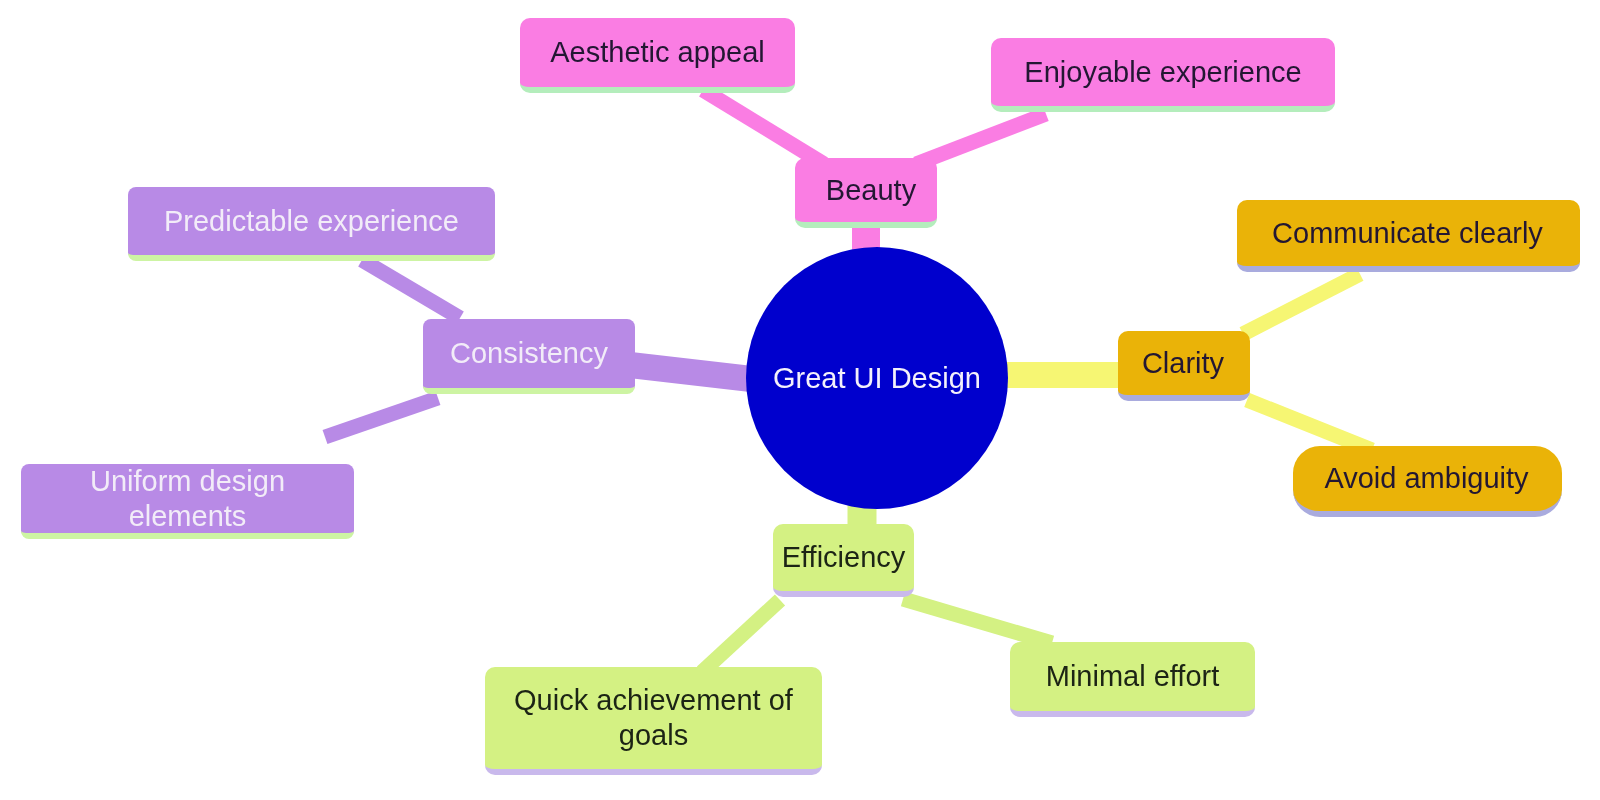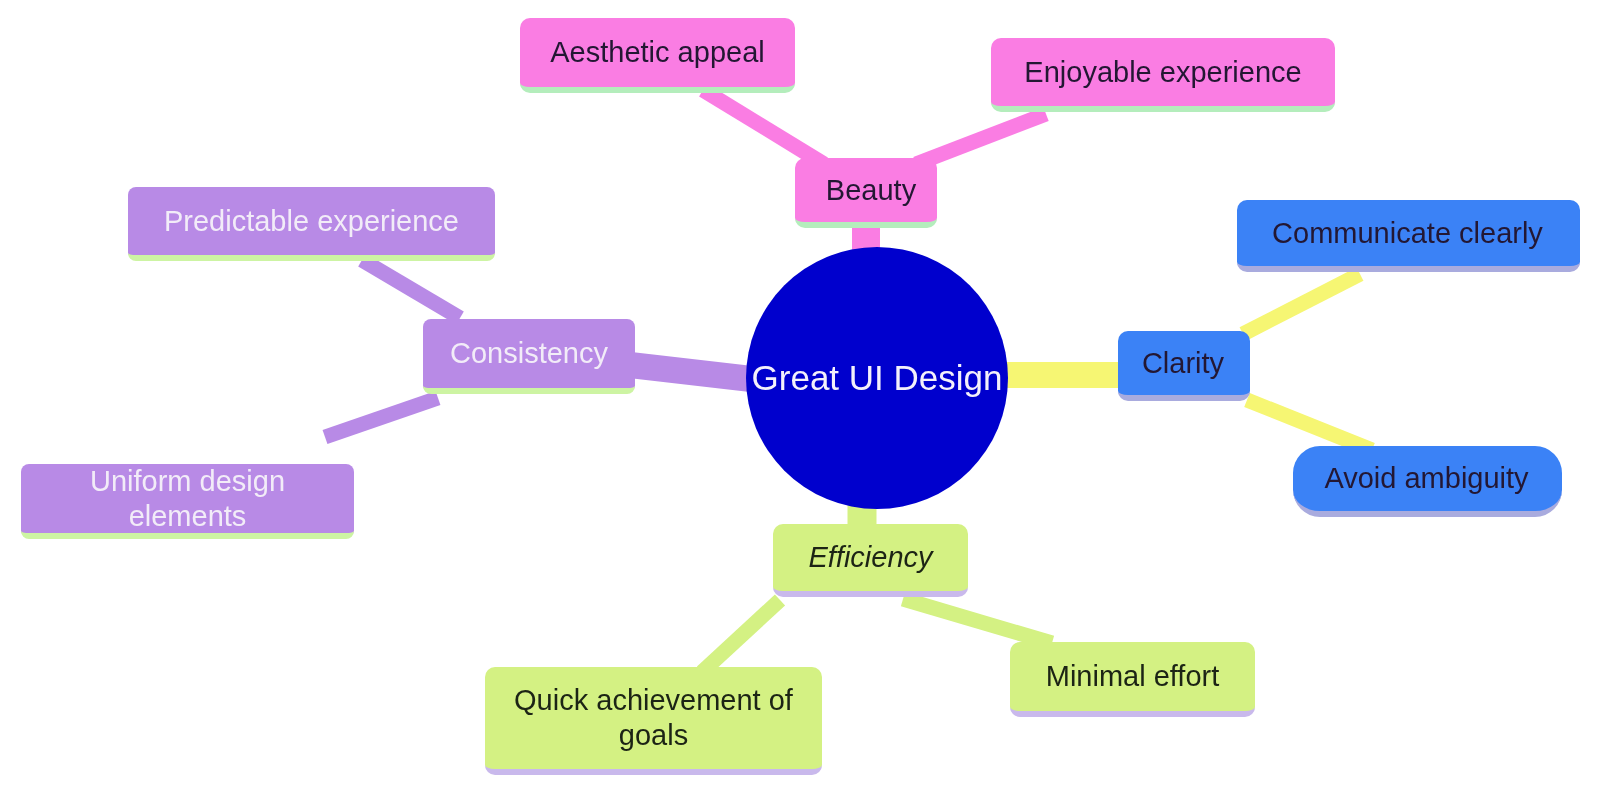--- a/index.html
+++ b/index.html
@@ -12,30 +12,30 @@
   .node {
     position:absolute;
     border-radius:10px;
     border-bottom:6px solid;
     display:flex; align-items:center; justify-content:center;
     text-align:center;
     font-size:29px; line-height:1.2;
     padding:0 10px; box-sizing:border-box;
   }
   .section-pink   { background:#fa7de3; border-bottom-color:#b4edbc; color:#231733; }
-  .section-yellow { background:#3b82f6; border-bottom-color:#a9abde; color:#231733;padding-left:8px; }
+  .section-yellow { background:#eab308; border-bottom-color:#a9abde; color:#231733;padding-left:8px; }
   .section-purple { background:#b88ae6; border-bottom-color:#cdf4a3; color:#f2ecf8;border-radius:8px; }
   .section-green  { background:#d4f183; border-bottom-color:#c9b9ec; color:#1c2415; }
   .root-circle {
     position:absolute;
     left:746px; top:247px; width:262px; height:262px;
     background:#0000cd; color:#f4f1fb;
     border-radius:50%;
     display:flex; align-items:center; justify-content:center;
-    font-size:35px; text-align:center;
+    font-size:29px; text-align:center;
   }
   .edge-pink   { stroke:#fa7de3; }
   .edge-yellow { stroke:#f6f673; }
   .edge-purple { stroke:#b88ae6; }
   .edge-green  { stroke:#d4f183; }
 </style>
 </head>
 <body>
 
 <div class="canvas">
@@ -86,21 +86,21 @@
   <div class="node section-purple" style="left:423px; top:319px; width:212px; height:75px;">
     <span>Consistency</span>
   </div>
   <div class="node section-purple" style="left:128px; top:187px; width:367px; height:74px;">
     <span>Predictable experience</span>
   </div>
   <div class="node section-purple" style="left:21px; top:436px; width:333px; height:75px;margin-top:28px;">
     <span>Uniform design elements</span>
   </div>
 
-  <div class="node section-green" style="left:773px; top:524px; width:195px; height:73px;font-style:italic;">
+  <div class="node section-green" style="left:773px; top:524px; width:141px; height:73px;">
     <span>Efficiency</span>
   </div>
   <div class="node section-green" style="left:1010px; top:642px; width:245px; height:75px;">
     <span>Minimal effort</span>
   </div>
   <div class="node section-green" style="left:485px; top:667px; width:337px; height:108px;">
     <span>Quick achievement of goals</span>
   </div>
 
 </div>

